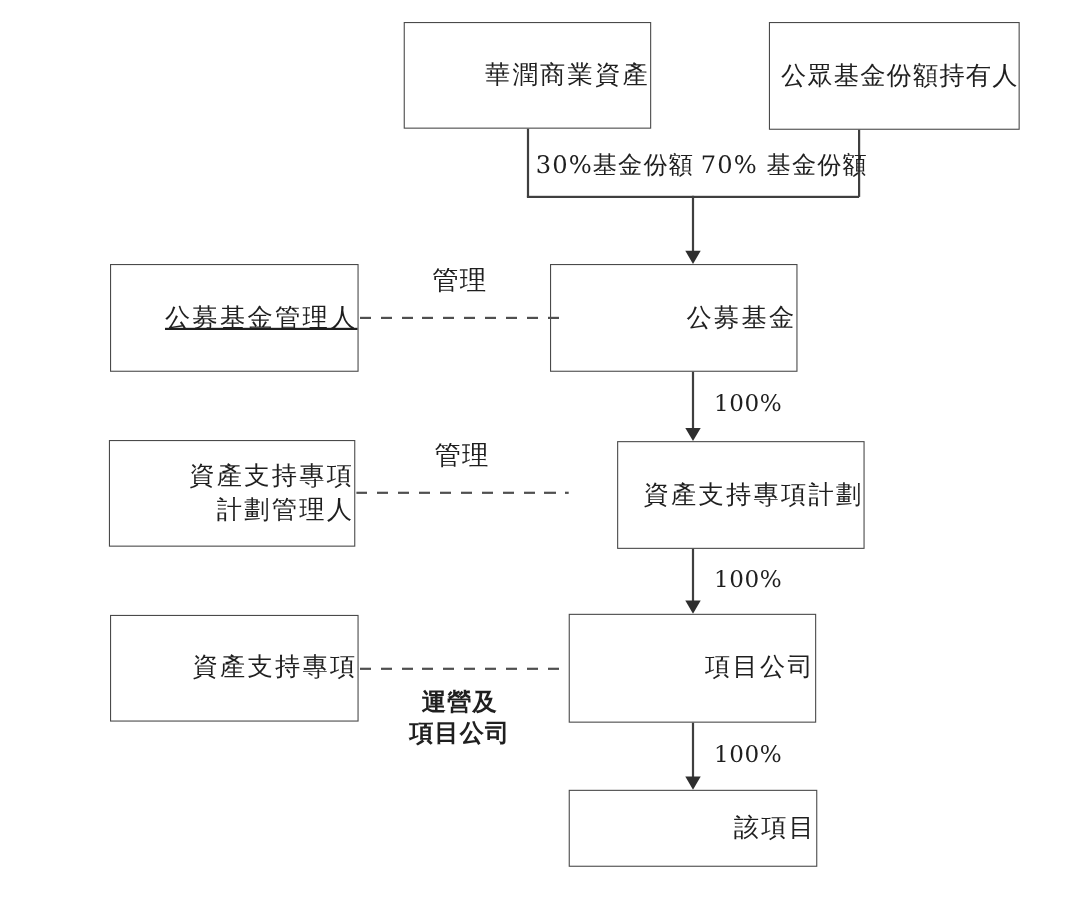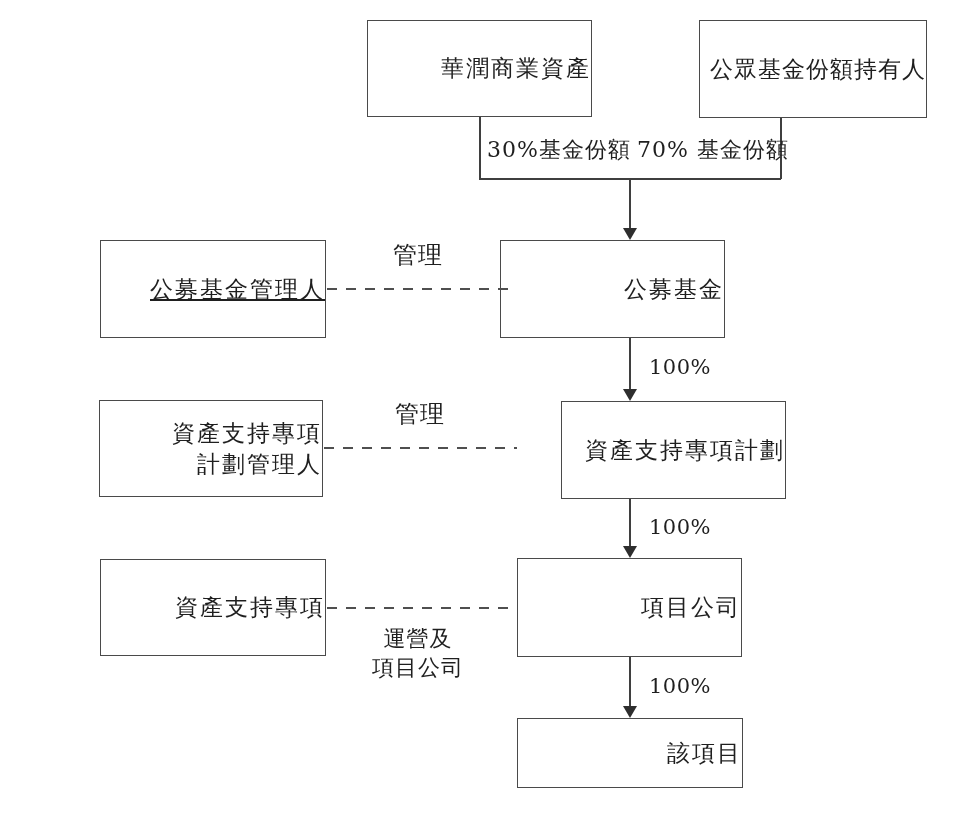--- a/index.html
+++ b/index.html
@@ -121,21 +121,21 @@
   <div class="pct-label" style="left:649px; top:515px;">100%</div>
 
   <div class="node" style="left:100px; top:559px; width:226px; height:97px;">
     <span>資產支持專項</span>
   </div>
   <div class="node" style="left:517px; top:558px; width:225px; height:99px;">
     <span>項目公司</span>
   </div>
 
   <div class="dashline" style="left:327px; top:607px; width:190px;"></div>
-  <div class="two-line" style="left:358px; top:624px; width:120px;">
+  <div class="two-line" style="left:358px; top:624px; width:120px;font-weight:bold;">
     <div>運營及</div>
     <div>項目公司</div>
   </div>
 
   <div class="vline" style="left:629px; top:657px; height:50px;"></div>
   <div class="arrowhead" style="left:623px; top:706px;"></div>
   <div class="pct-label" style="left:649px; top:674px;">100%</div>
 
   <div class="node" style="left:517px; top:718px; width:226px; height:70px;">
     <span>該項目</span>

